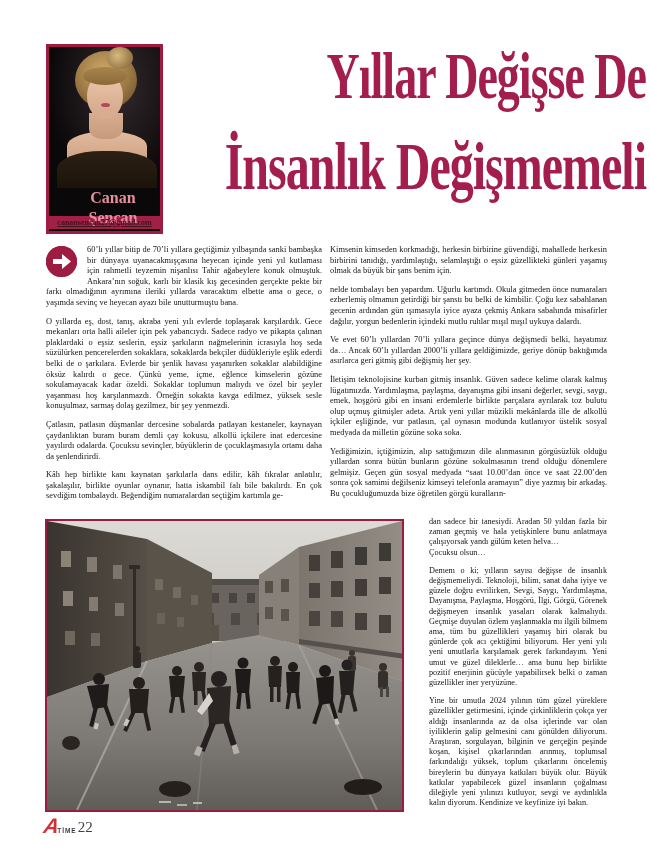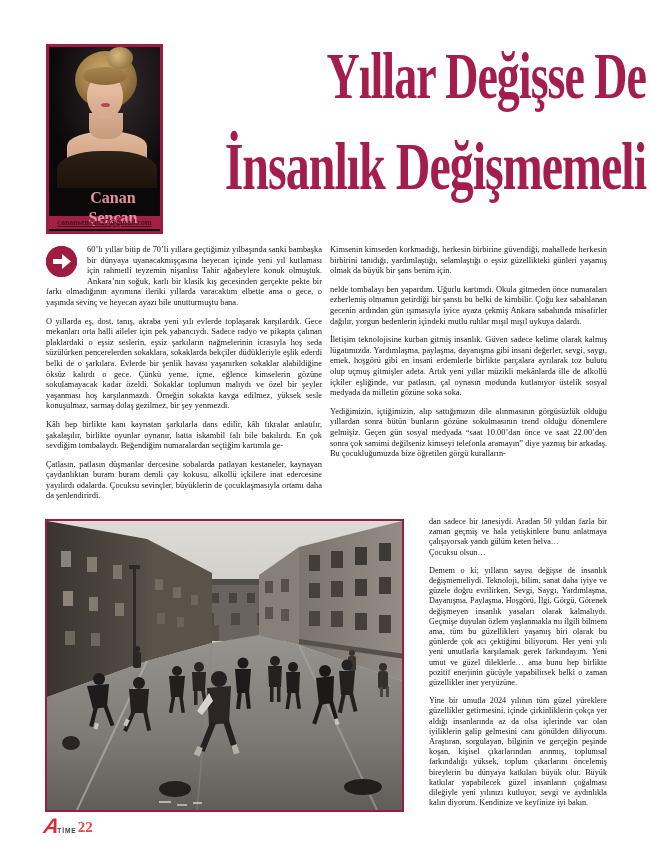--- a/index.html
+++ b/index.html
@@ -55,21 +55,21 @@
   .street{position:absolute;left:45px;top:519px;width:359px;height:293px;
           border:2px solid #9c1b40;box-sizing:border-box;background:#8f8c87;}
   .street svg{display:block;}
 
   
   .logo{position:absolute;left:44px;top:814px;display:flex;align-items:flex-end;height:22px;}
   .logo .la{font-family:"Liberation Sans",sans-serif;font-style:italic;font-weight:bold;
             font-size:21px;line-height:20px;color:#d23237;transform:skewX(-10deg);}
   .logo .lt{font-family:"Liberation Sans",sans-serif;font-weight:bold;font-size:6.5px;
             letter-spacing:1px;color:#3f3f4a;margin:0 0 2px -2px;}
-  .logo .ln{font-size:15px;line-height:15px;color:#ef4444;margin:0 0 1px 1px;font-weight:bold;}
+  .logo .ln{font-size:15px;line-height:15px;color:#404040;margin:0 0 1px 1px;font-weight:normal;}
 </style>
 </head>
 <body>
 
 <div class="page">
 
   <div class="portrait">
     <div class="p-photo">
       <div class="p-hair"></div>
       <div class="p-bun"></div>
@@ -92,27 +92,28 @@
   <div class="col" id="col1">
     <p>
       <span class="lead-icon">
         <svg width="31" height="31" viewBox="0 0 31 31">
           <circle cx="15.5" cy="15.5" r="15.5" fill="#9e1b42"></circle>
           <path d="M7 13 L16 13 L16 8 L25 15.5 L16 23 L16 18 L7 18 Z" fill="#ffffff"></path>
         </svg>
       </span><span>60’lı yıllar bitip de 70’li yıllara geçtiğimiz yılbaşında sanki bambaşka bir dünyaya uyanacakmışçasına heyecan içinde yeni yıl kutlaması için rahmetli teyzemin nişanlısı Tahir ağabeylere konuk olmuştuk. Ankara’nın soğuk, karlı bir klasik kış gecesinden gerçekte pekte bir farkı olmadığının ayrımına ileriki yıllarda varacaktım elbette ama o gece, o yaşımda sevinç ve heyecan ayazı bile unutturmuştu bana.</span>
     </p>
     <p>O yıllarda eş, dost, tanış, akraba yeni yılı evlerde toplaşarak karşılardık. Gece mekanları orta halli aileler için pek yabancıydı. Sadece radyo ve pikapta çalınan plaklardaki o eşsiz seslerin, eşsiz şarkıların nağmelerinin icrasıyla hoş seda süzülürken pencerelerden sokaklara, sokaklarda bekçiler düdükleriyle eşlik ederdi belki de o şarkılara.  Evlerde bir şenlik havası yaşanırken sokaklar alabildiğine öksüz kalırdı o gece. Çünkü yeme, içme, eğlence kimselerin gözüne sokulamayacak kadar özeldi. Sokaklar toplumun malıydı ve özel bir şeyler yaşanması hoş karşılanmazdı. Örneğin sokakta kavga edilmez, yüksek sesle konuşulmaz, sarmaş dolaş gezilmez, bir şey yenmezdi.</p>
+    <p>Çatlasın, patlasın düşmanlar dercesine sobalarda patlayan kestaneler,  kaynayan çaydanlıktan buram buram demli çay kokusu, alkollü içkilere inat edercesine yayılırdı odalarda. Çocuksu sevinçler, büyüklerin de çocuklaşmasıyla ortamı daha da şenlendirirdi.</p>
     <p>Kâh hep birlikte kanı kaynatan şarkılarla dans edilir, kâh fıkralar anlatılır, şakalaşılır, birlikte oyunlar oynanır, hatta iskambil falı bile bakılırdı. En çok sevdiğim tombalaydı. Beğendiğim numaralardan seçtiğim kartımla ge-</p>
-    <p>Çatlasın, patlasın düşmanlar dercesine sobalarda patlayan kestaneler,  kaynayan çaydanlıktan buram buram demli çay kokusu, alkollü içkilere inat edercesine yayılırdı odalarda. Çocuksu sevinçler, büyüklerin de çocuklaşmasıyla ortamı daha da şenlendirirdi.</p>
   </div>
 
   <div class="col" id="col2">
     <p>Kimsenin kimseden korkmadığı, herkesin birbirine güvendiği, mahallede herkesin birbirini tanıdığı, yardımlaştığı, selamlaştığı o eşsiz güzellikteki günleri yaşamış olmak da büyük bir şans benim için.</p>
     <p>nelde tombalayı ben yapardım. Uğurlu kartımdı. Okula gitmeden önce numaraları ezberlemiş olmamın getirdiği bir şanstı bu belki de kimbilir. Çoğu kez sabahlanan gecenin ardından gün ışımasıyla iyice ayaza çekmiş Ankara sabahında misafirler dağılır, yorgun bedenlerin içindeki mutlu ruhlar mışıl mışıl uykuya dalardı.</p>
+    <p>Ve evet 60’lı yıllardan 70’li yıllara geçince dünya değişmedi belki, hayatımız da… Ancak 60’lı yıllardan 2000’li yıllara geldiğimizde, geriye dönüp baktığımda asırlarca geri gitmiş gibi değişmiş her şey.</p>
     <p>İletişim teknolojisine kurban gitmiş insanlık. Güven sadece kelime olarak kalmış lügatımızda. Yardımlaşma, paylaşma, dayanışma gibi insani değerler, sevgi, saygı, emek, hoşgörü gibi en insani erdemlerle birlikte parçalara ayrılarak toz bulutu olup uçmuş gitmişler adeta.  Artık yeni yıllar müzikli mekânlarda ille de alkollü içkiler eşliğinde, vur patlasın, çal oynasın modunda kutlanıyor üstelik sosyal medyada da milletin gözüne soka soka.</p>
     <p>Yediğimizin, içtiğimizin, alıp sattığımızın dile alınmasının görgüsüzlük olduğu yıllardan sonra bütün bunların gözüne sokulmasının trend olduğu dönemlere gelmişiz. Geçen gün sosyal medyada “saat 10.00’dan önce ve saat 22.00’den sonra çok samimi değilseniz kimseyi telefonla aramayın” diye yazmış bir arkadaş. Bu çocukluğumuzda bize öğretilen görgü kuralların-</p>
   </div>
 
   <div class="col" id="col2n">
     <p>dan sadece bir tanesiydi. Aradan 50 yıldan fazla bir zaman geçmiş ve hala yetişkinlere bunu anlatmaya çalışıyorsak yandı gülüm keten helva…</p>
     <p class="ng">Çocuksu olsun…</p>
     <p>Demem o ki; yılların sayısı değişse de insanlık değişmemeliydi. Teknoloji, bilim, sanat daha iyiye ve güzele doğru evrilirken, Sevgi, Saygı, Yardımlaşma, Dayanışma, Paylaşma, Hoşgörü, İlgi, Görgü, Görenek değişmeyen insanlık yasaları olarak kalmalıydı. Geçmişe duyulan özlem yaşlanmakla mı ilgili bilmem ama, tüm bu güzellikleri yaşamış biri olarak bu günlerde çok acı çektiğimi biliyorum. Her yeni yılı yeni umutlarla karşılamak gerek farkındayım. Yeni umut ve güzel dileklerle… ama bunu hep birlikte pozitif enerjinin gücüyle yapabilirsek belki o zaman güzellikler iner yeryüzüne.</p>
     <p>Yine bir umutla 2024 yılının tüm güzel yüreklere güzellikler getirmesini, içinde çirkinliklerin çokça yer aldığı insanlarında az da olsa içlerinde var olan iyiliklerin galip gelmesini canı gönülden diliyorum. Araştıran, sorgulayan, bilginin ve gerçeğin peşinde koşan, kişisel çıkarlarından arınmış, toplumsal farkındalığı yüksek, toplum çıkarlarını öncelemiş bireylerin bu dünyaya katkıları büyük olur. Büyük katkılar yapabilecek güzel insanların çoğalması dileğiyle yeni yılınızı kutluyor, sevgi ve aydınlıkla kalın diyorum. Kendinize ve keyfinize iyi bakın.</p>
   </div>

